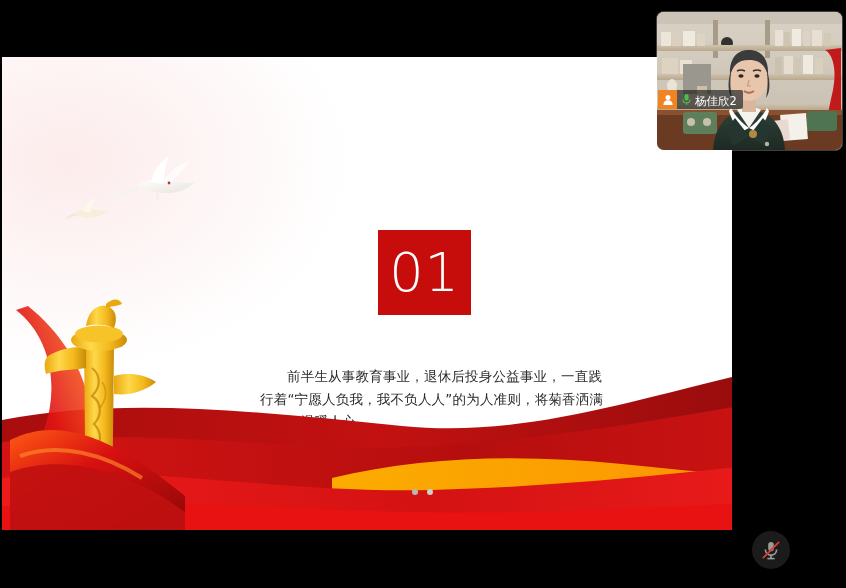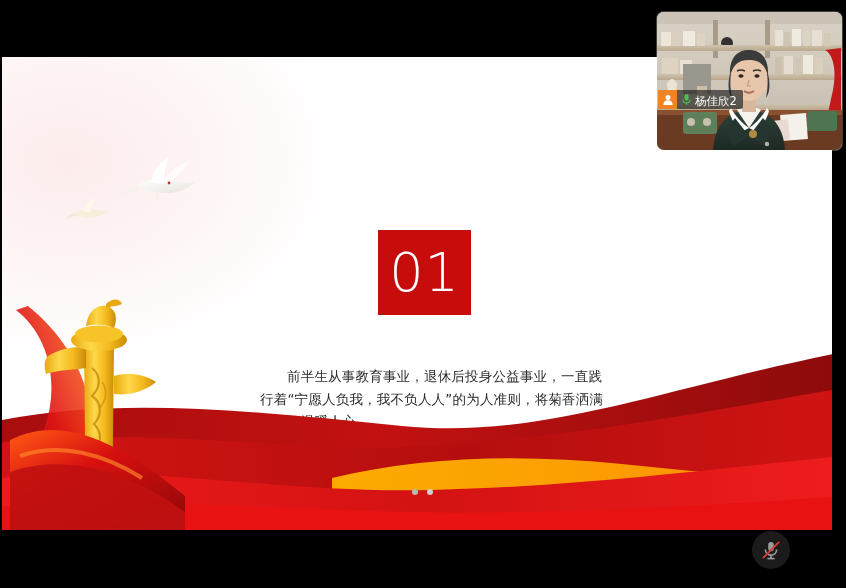--- a/index.html
+++ b/index.html
@@ -14,21 +14,21 @@
   #root {
     position: relative;
     width: 846px; height: 588px;
     background: #000000;
   }
 
   
   .slide {
     position: absolute;
     left: 2px; top: 57px;
-    width: 830px; height: 473px;
+    width: 730px; height: 473px;
     background: #ffffff;
     overflow: hidden;
   }
 
   
   .wash {
     position: absolute; left: -60px; top: -40px;
     width: 420px; height: 360px;
     background: radial-gradient(ellipse at 30% 40%, rgba(252,232,232,0.85) 0%, rgba(255,255,255,0) 68%);
     pointer-events: none;

